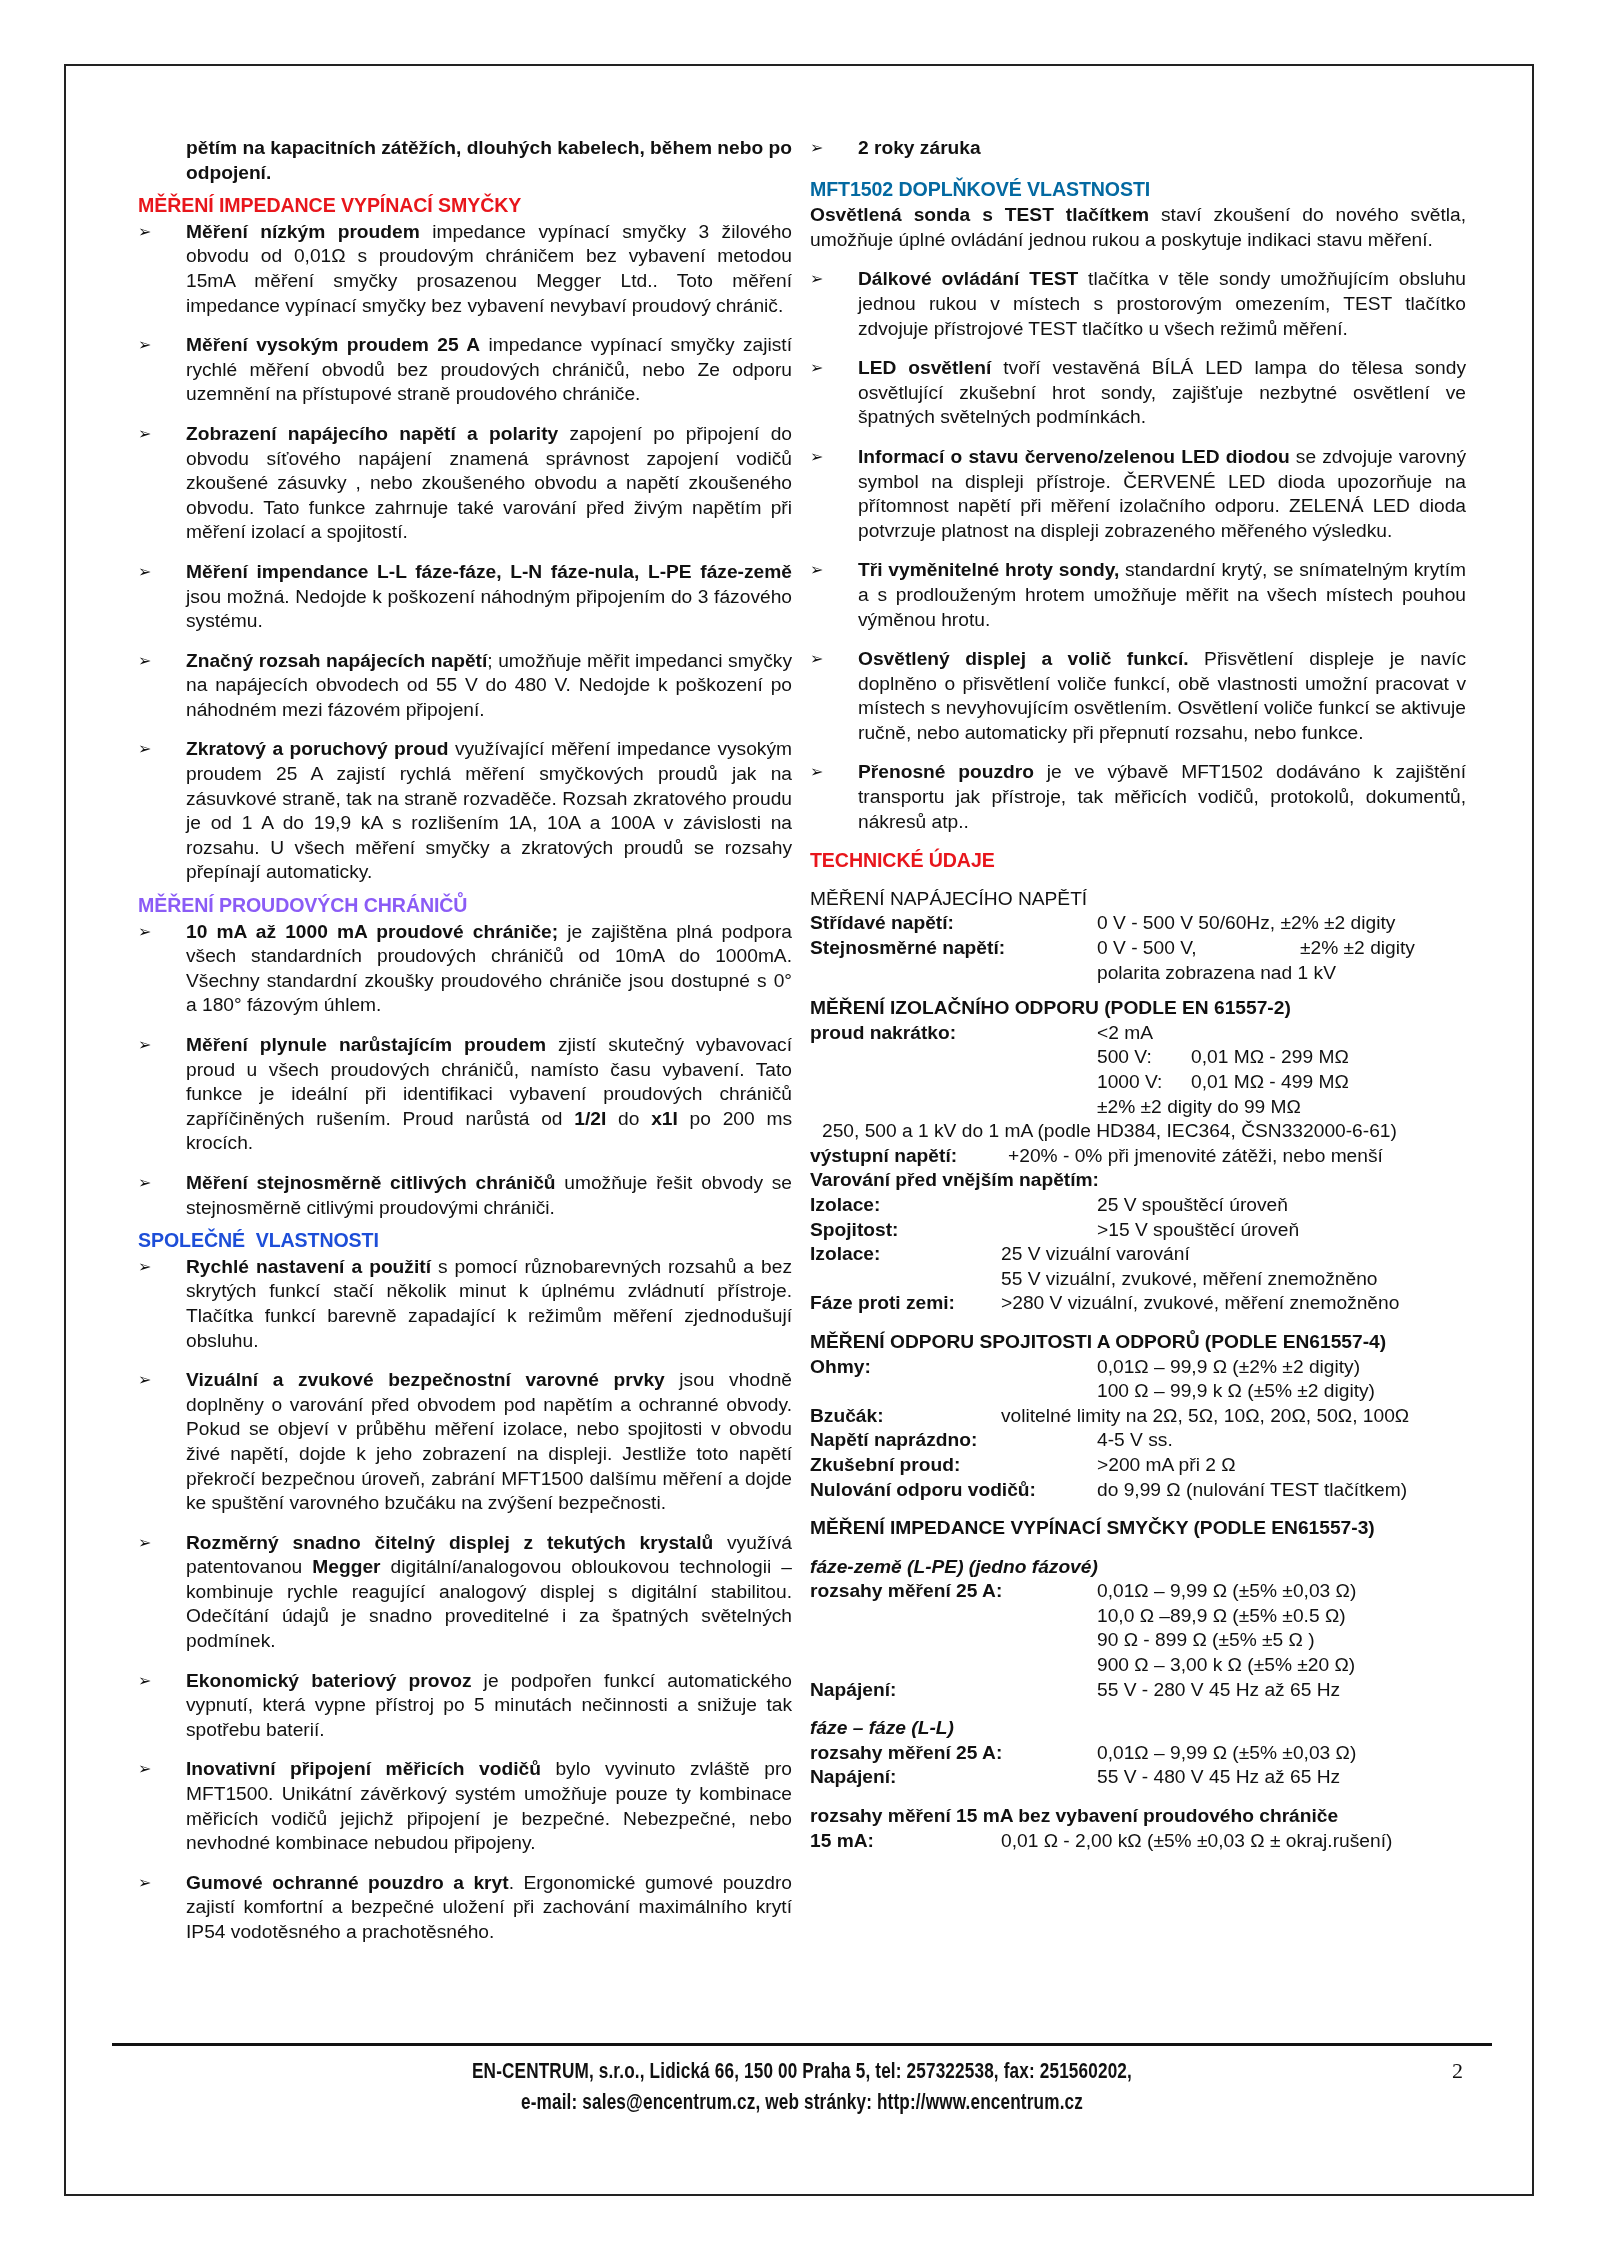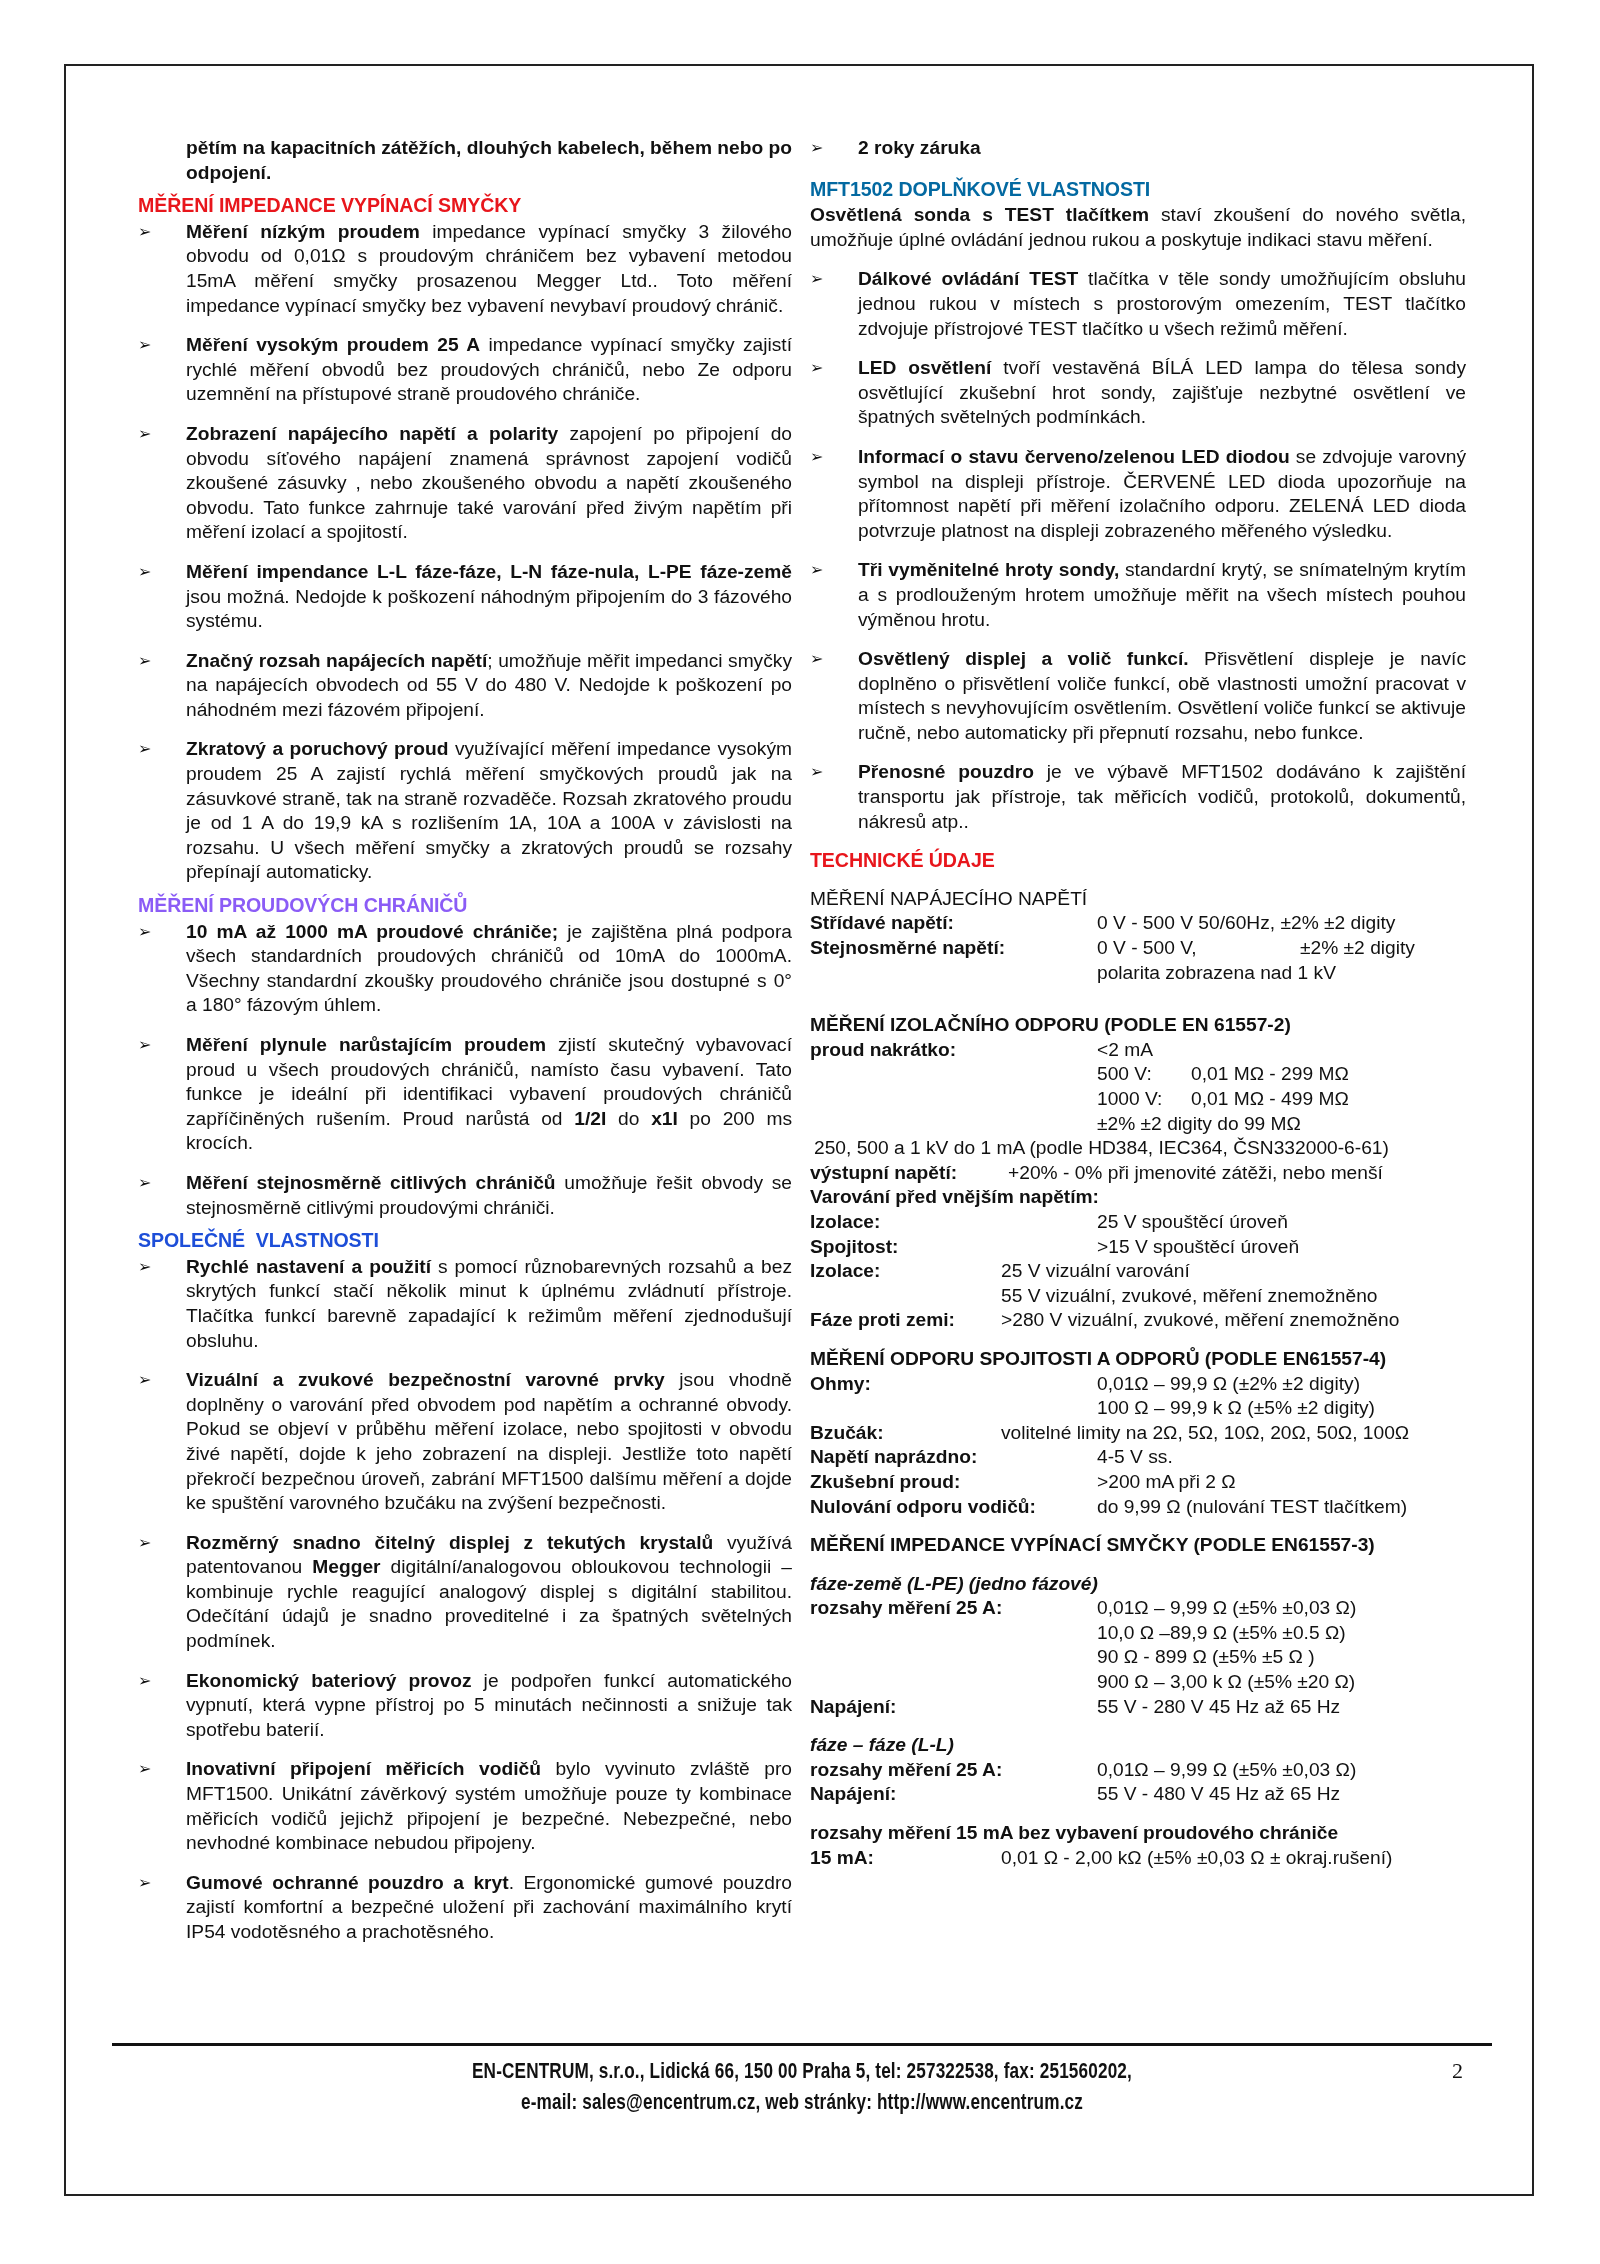--- a/index.html
+++ b/index.html
@@ -152,36 +152,36 @@
   </div>
   <div class="spec">
     <span class="lab">Stejnosměrné napětí:</span>
     <span class="val">0 V - 500 V,</span>
     <span class="val" style="left:490px">±2% ±2 digity</span>
   </div>
   <div class="spec">
     <span class="val">polarita zobrazena nad 1 kV</span>
   </div>
 
-  <div class="sub-title" style="font-weight:normal;margin-top:28px;"><b>MĚŘENÍ IZOLAČNÍHO ODPORU (PODLE EN 61557-2)</b></div>
+  <div class="sub-title" style="font-weight:normal;margin-top:11px;"><b>MĚŘENÍ IZOLAČNÍHO ODPORU (PODLE EN 61557-2)</b></div>
   <div class="spec">
     <span class="lab">proud nakrátko:</span>
     <span class="val">&lt;2 mA</span>
   </div>
   <div class="spec">
     <span class="val"><span class="k">500 V:</span><span>0,01 MΩ - 299 MΩ</span></span>
   </div>
   <div class="spec">
     <span class="val"><span class="k">1000 V:</span><span>0,01 MΩ - 499 MΩ</span></span>
   </div>
   <div class="spec">
     <span class="val">±2% ±2 digity do 99 MΩ</span>
   </div>
   <div class="spec">
-    <span class="val" style="left:4px">250, 500 a 1 kV do 1 mA (podle HD384, IEC364, ČSN332000-6-61)</span>
+    <span class="val" style="left:12px">250, 500 a 1 kV do 1 mA (podle HD384, IEC364, ČSN332000-6-61)</span>
   </div>
   <div class="spec">
     <span class="lab">výstupní napětí:</span>
     <span class="val" style="left:198px">+20% - 0% při jmenovité zátěži, nebo menší</span>
   </div>
   <div class="spec">
     <span class="lab">Varování před vnějším napětím:</span>
   </div>
   <div class="spec">
     <span class="lab">Izolace:</span>

